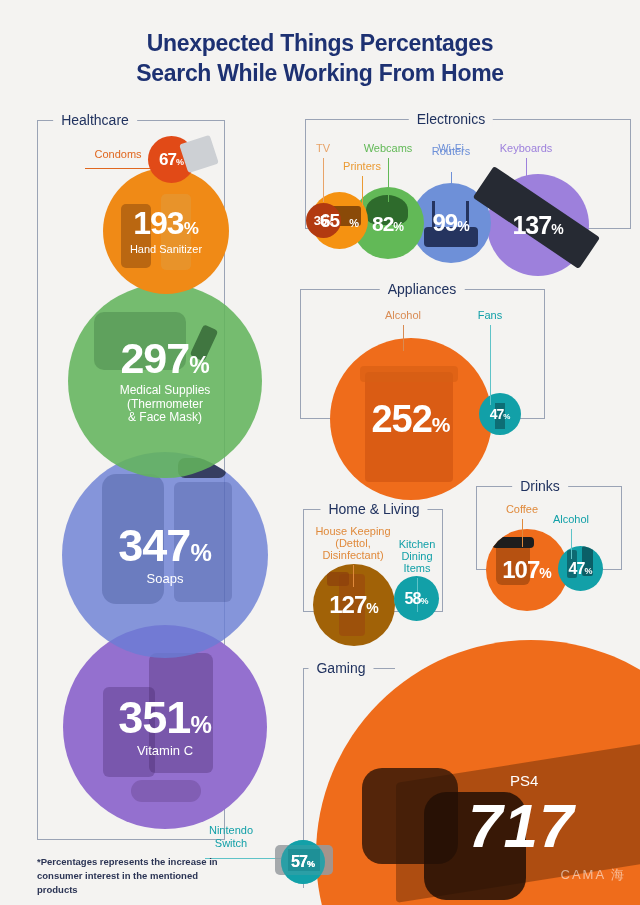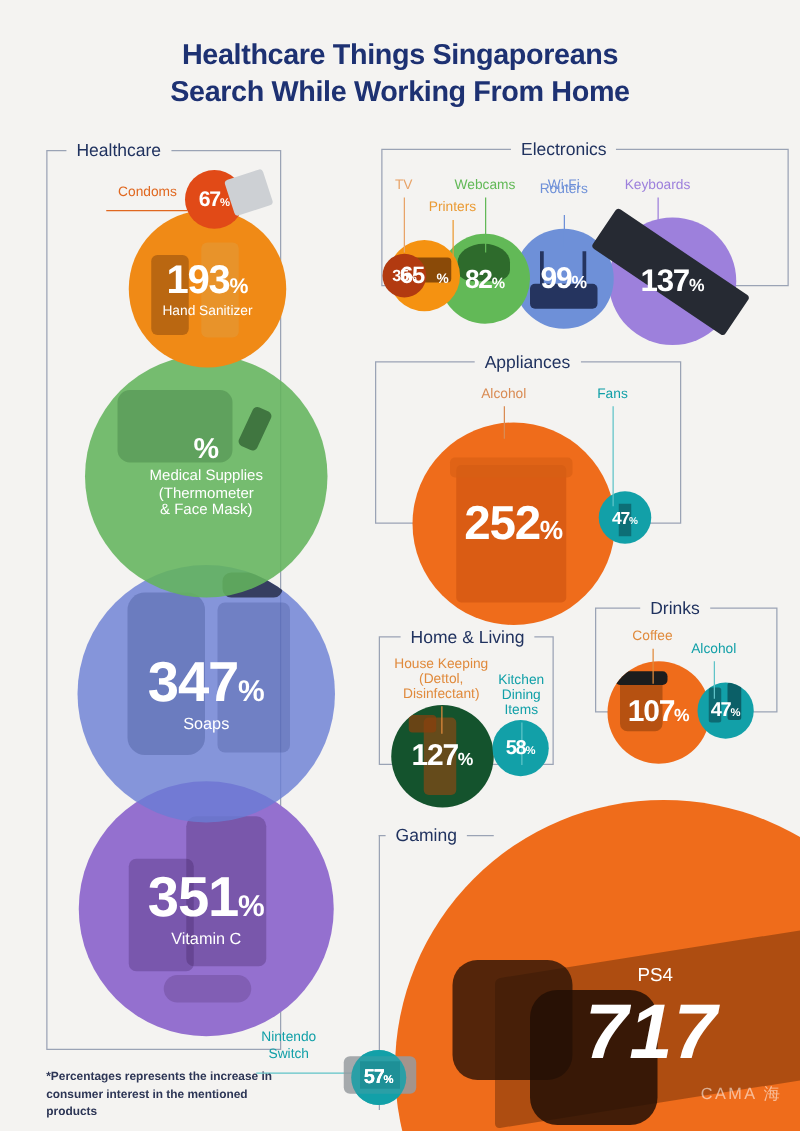--- a/index.html
+++ b/index.html
@@ -78,21 +78,21 @@
     position: absolute; color: #fff; font-weight: 700;
     font-size: 62px; letter-spacing: 1px; font-style: italic;
   }
 </style>
 </head>
 <body>
 
 <div id="infographic">
 
   <div class="title">
-    <span class="line">Healthcare Things Singaporeans</span>
+    <span class="line">Unexpected Things Percentages</span>
     <span class="line">Search While Working From Home</span>
   </div>
 
   <div class="frame" style="left:37px; top:120px; width:188px; height:720px;"></div>
   <div class="frame-label" style="left:95px; top:120px; font-size:14px;">Healthcare</div>
 
   <div class="bubble" style="left:63px; top:625px; width:204px; height:204px; background:#9470cf;">
     <div class="prod" style="left:86px; top:28px; width:64px; height:120px; background:rgba(60,30,90,0.30); border-radius:8px 8px 6px 6px;"></div>
     <div class="prod" style="left:40px; top:62px; width:52px; height:90px; background:rgba(55,25,85,0.28); border-radius:6px;"></div>
     <div class="prod" style="left:68px; top:155px; width:70px; height:22px; background:rgba(70,40,100,0.25); border-radius:11px;"></div>
@@ -111,20 +111,21 @@
       <span class="num" style="font-size:45px;">347</span>
       <span class="pct" style="font-size:24px;">%</span>
     </div>
     <div class="cap" style="font-size:13px; position:relative; z-index:2;">Soaps</div>
   </div>
 
   <div class="bubble" style="left:68px; top:284px; width:194px; height:194px; background:rgba(99,180,92,0.88);">
     <div class="prod" style="left:26px; top:28px; width:92px; height:58px; background:rgba(40,95,45,0.28); border-radius:10px;"></div>
     <div class="prod" style="left:128px; top:42px; width:16px; height:34px; background:rgba(20,60,25,0.55); border-radius:4px; transform:rotate(25deg);"></div>
     <div class="val" style="position:relative; z-index:2;">
+      <span class="num" style="font-size:43px;">297</span>
       <span class="pct" style="font-size:23px;">%</span>
     </div>
     <div class="cap" style="font-size:12px; position:relative; z-index:2;">Medical Supplies</div>
     <div class="cap" style="font-size:12px; margin-top:0; position:relative; z-index:2;">(Thermometer</div>
     <div class="cap" style="font-size:12px; margin-top:0; position:relative; z-index:2;text-align:right;">&amp; Face Mask)</div>
   </div>
 
   <div class="bubble" style="left:103px; top:168px; width:126px; height:126px; background:#f08a16;">
     <div class="prod" style="left:18px; top:36px; width:30px; height:64px; background:rgba(120,60,10,0.45); border-radius:5px;"></div>
     <div class="prod" style="left:58px; top:26px; width:30px; height:76px; background:rgba(225,155,60,0.55); border-radius:5px;"></div>
@@ -239,21 +240,21 @@
     <div class="ln" style="left:0; top:16px; width:1px; height:26px; background:#d98b53;"></div>
   </div>
   <div class="lead" style="left:490px; top:309px;">
     <div class="tx" style="left:0; top:0; color:#12a0a8;">Fans</div>
     <div class="ln" style="left:0; top:16px; width:1px; height:80px; background:#5fc3c8;"></div>
   </div>
 
   <div class="frame" style="left:303px; top:509px; width:140px; height:103px;"></div>
   <div class="frame-label" style="left:374px; top:509px; font-size:14px;">Home &amp; Living</div>
 
-  <div class="bubble" style="left:313px; top:564px; width:82px; height:82px; background:#14532d;">
+  <div class="bubble" style="left:313px; top:564px; width:82px; height:82px; background:#a16207;">
     <div class="prod" style="left:26px; top:10px; width:26px; height:62px; background:rgba(155,70,15,0.60); border-radius:4px;"></div>
     <div class="prod" style="left:14px; top:8px; width:22px; height:14px; background:rgba(140,62,12,0.70); border-radius:3px;"></div>
     <div class="val" style="position:relative; z-index:3;">
       <span class="num" style="font-size:24px;">127</span>
       <span class="pct" style="font-size:14px;">%</span>
     </div>
   </div>
 
   <div class="bubble" style="left:394px; top:576px; width:45px; height:45px; background:#12a0a8;">
     <div class="val" style="position:relative; z-index:3;">

